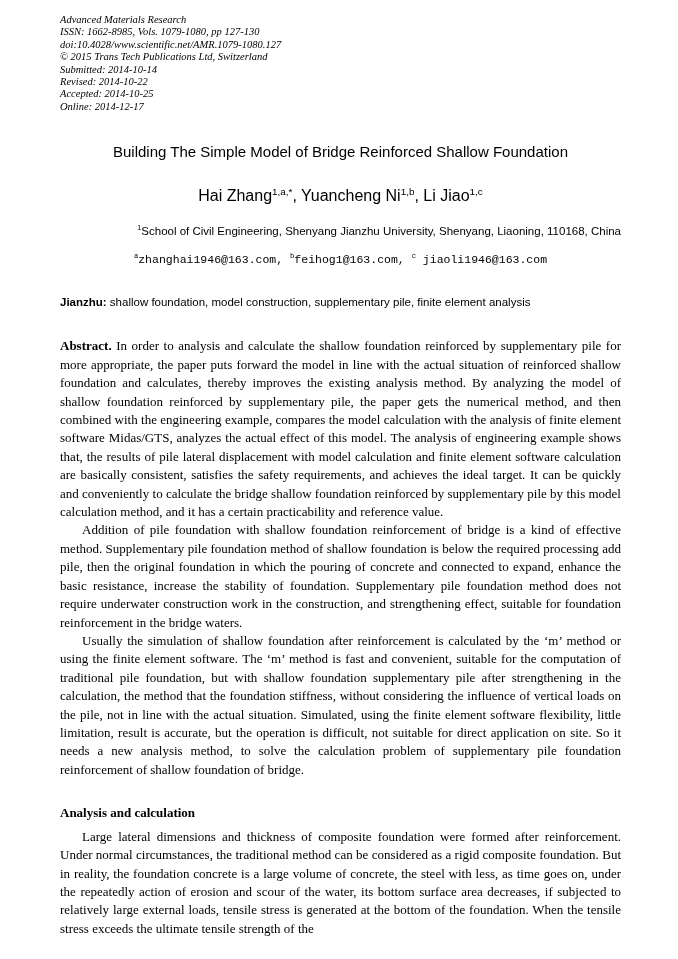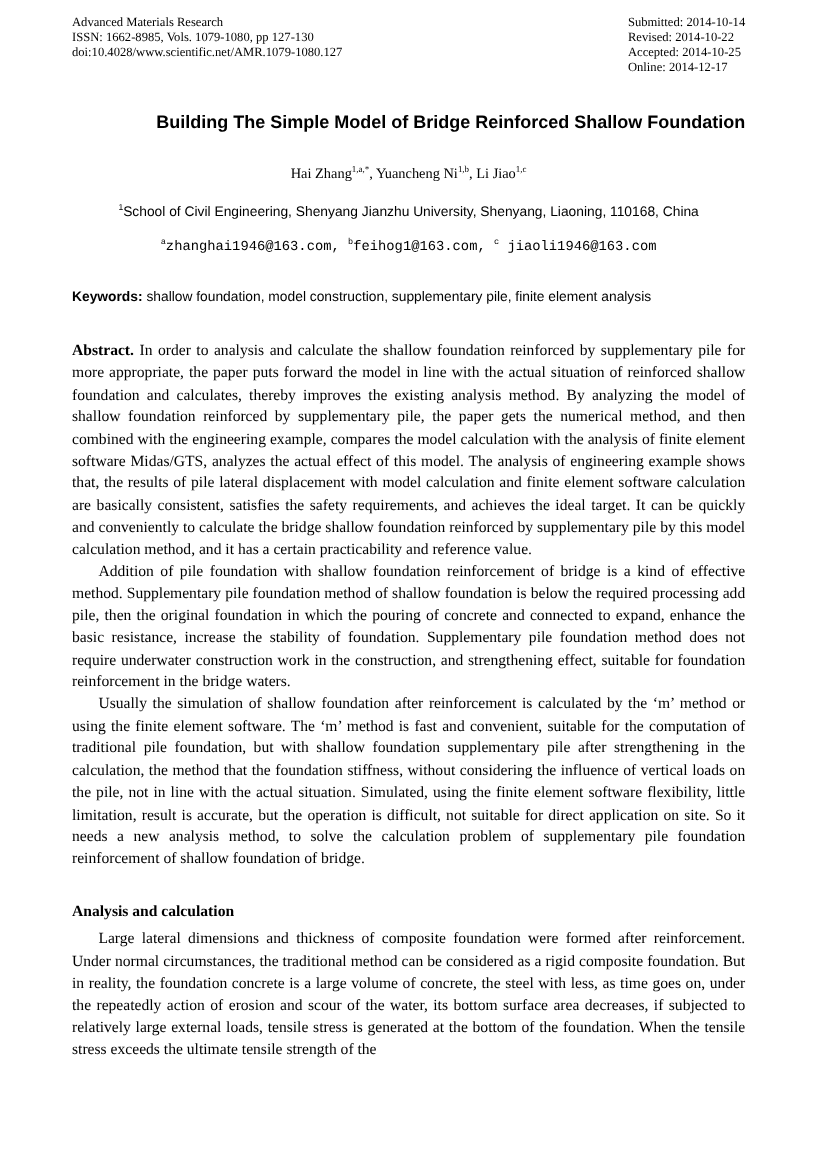--- a/index.html
+++ b/index.html
@@ -10,49 +10,51 @@
     margin: 0 auto;
     background: #ffffff;
     color: #000000;
     padding: 14px 57px 0 60px;
     font-family: "Liberation Serif", serif;
     overflow: hidden;
   }
   .header {
     display: flex;
     justify-content: space-between;
+    font-style: italic;
     font-size: 10.5px;
     line-height: 12.4px;
     white-space: nowrap;
+    flex-direction: column;
   }
   .header-right { text-align: left; }
   .paper-title {
     font-family: "Liberation Sans", sans-serif;
-    font-weight: bold;
+    font-weight: normal;
     font-size: 15px;
-    text-align: right;
+    text-align: center;
     margin: 30px 0 12px 0;
     line-height: 1.2;
   }
   .authors {
-    font-family: Liberation Serif, serif;
-    font-size: 12px;
+    font-family: Liberation Sans, sans-serif;
+    font-size: 16px;
     text-align: center;
     margin-top: 25px;
     line-height: 1.2;
   }
   .authors sup, .affiliation sup, .emails sup {
     font-size: 0.62em;
     line-height: 0;
     vertical-align: super;
   }
   .affiliation {
     font-family: "Liberation Sans", sans-serif;
     font-size: 11.5px;
-    text-align: center;
+    text-align: right;
     margin-top: 20px;
     line-height: 1.2;
   }
   .emails {
     font-family: Liberation Mono, monospace;
     font-size: 11.5px;
     text-align: center;
     margin-top: 14px;
     line-height: 1.2;
   }
@@ -87,20 +89,21 @@
 </head>
 <body>
 
 <div class="page">
 
   <div class="header">
     <div class="header-left">
       <div>Advanced Materials Research</div>
       <div>ISSN: 1662-8985, Vols. 1079-1080, pp 127-130</div>
       <div>doi:10.4028/www.scientific.net/AMR.1079-1080.127</div>
+      <div>© 2015 Trans Tech Publications Ltd, Switzerland</div>
     </div>
     <div class="header-right">
       <div>Submitted: 2014-10-14</div>
       <div>Revised: 2014-10-22</div>
       <div>Accepted: 2014-10-25</div>
       <div>Online: 2014-12-17</div>
     </div>
   </div>
 
   <h1 class="paper-title">Building The Simple Model of Bridge Reinforced Shallow Foundation</h1>
@@ -111,21 +114,21 @@
 
   <div class="affiliation">
     <sup>1</sup><span>School of Civil Engineering, Shenyang Jianzhu University, Shenyang, Liaoning, 110168, China</span>
   </div>
 
   <div class="emails">
     <sup>a</sup><span>zhanghai1946@163.com, </span><sup>b</sup><span>feihog1@163.com, </span><sup>c</sup><span> jiaoli1946@163.com</span>
   </div>
 
   <div class="keywords">
-    <span class="kw-label">Keywords:</span><span> shallow foundation, model construction, supplementary pile, finite element analysis</span>
+    <span class="kw-label">Jianzhu:</span><span> shallow foundation, model construction, supplementary pile, finite element analysis</span>
   </div>
 
   <p class="abstract">
     <span class="abs-label">Abstract.</span><span> In order to analysis and calculate the shallow foundation reinforced by supplementary pile for more appropriate, the paper puts forward the model in line with the actual situation of reinforced shallow foundation and calculates, thereby improves the existing analysis method. By analyzing the model of shallow foundation reinforced by supplementary pile, the paper gets the numerical method, and then combined with the engineering example, compares the model calculation with the analysis of finite element software Midas/GTS, analyzes the actual effect of this model. The analysis of engineering example shows that, the results of pile lateral displacement with model calculation and finite element software calculation are basically consistent, satisfies the safety requirements, and achieves the ideal target. It can be quickly and conveniently to calculate the bridge shallow foundation reinforced by supplementary pile by this model calculation method, and it has a certain practicability and reference value.</span>
   </p>
 
   <div>
     <p class="body-para">Addition of pile foundation with shallow foundation reinforcement of bridge is a kind of effective method. Supplementary pile foundation method of shallow foundation is below the required processing add pile, then the original foundation in which the pouring of concrete and connected to expand, enhance the basic resistance, increase the stability of foundation. Supplementary pile foundation method does not require underwater construction work in the construction, and strengthening effect, suitable for foundation reinforcement in the bridge waters.</p>
     <p class="body-para">Usually the simulation of shallow foundation after reinforcement is calculated by the ‘m’ method or using the finite element software. The ‘m’ method is fast and convenient, suitable for the computation of traditional pile foundation, but with shallow foundation supplementary pile after strengthening in the calculation, the method that the foundation stiffness, without considering the influence of vertical loads on the pile, not in line with the actual situation. Simulated, using the finite element software flexibility, little limitation, result is accurate, but the operation is difficult, not suitable for direct application on site. So it needs a new analysis method, to solve the calculation problem of supplementary pile foundation reinforcement of shallow foundation of bridge.</p>
   </div>

